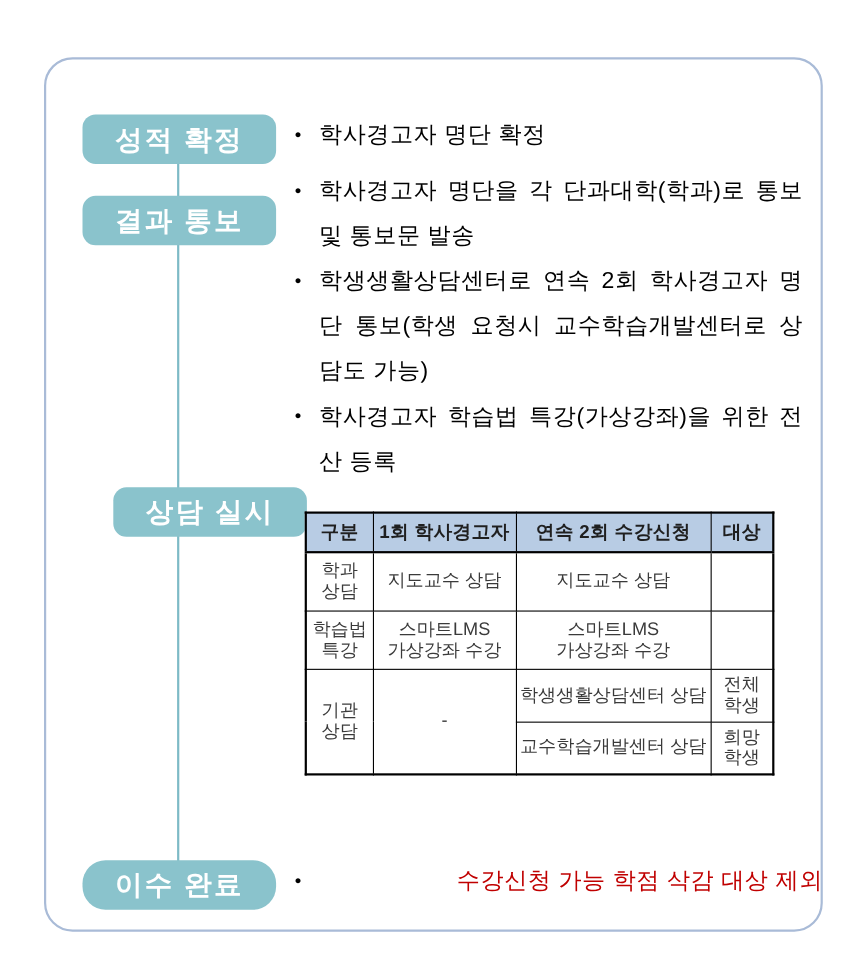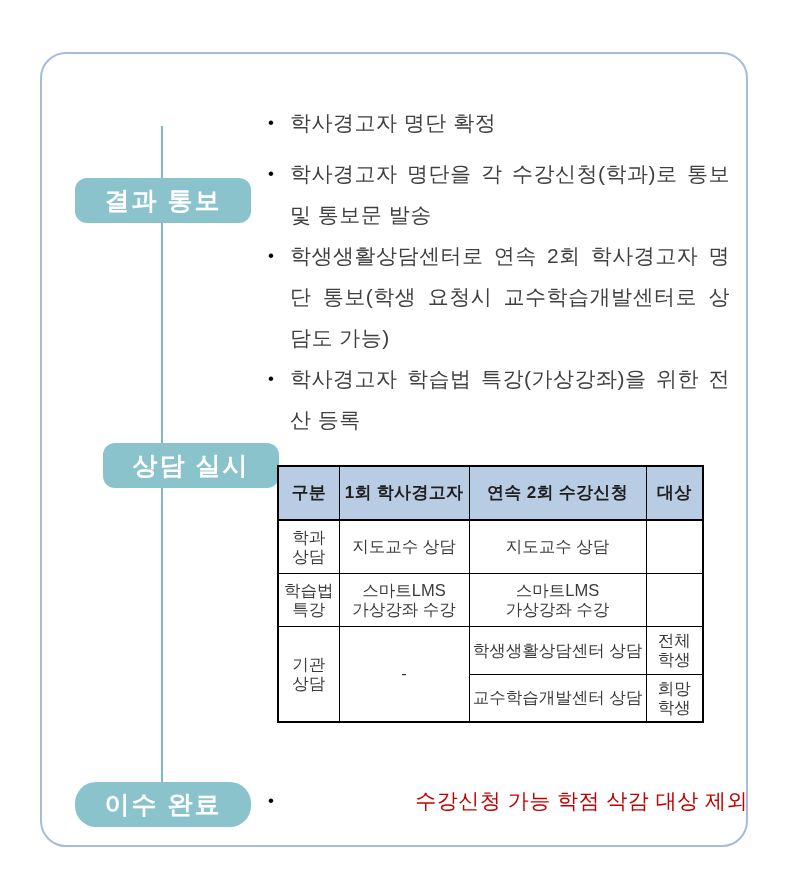--- a/index.html
+++ b/index.html
@@ -27,21 +27,21 @@
   .box-1{top:104px;}
   .box-2{top:159px;margin-top:19px;}
   .box-3{top:443px;margin-left:28px;}
   .box-4{top:782px;border-radius:21px;}
   .bullet-area-1{position:absolute;left:268px;top:102px;width:462px;}
   .bullet-area-2{position:absolute;left:268px;top:153px;width:462px;}
   .bullet-area-3{position:absolute;left:268px;top:780px;width:480px;}
   .bullet{display:flex;align-items:flex-start;}
   .dot{flex:0 0 22px;font-size:17px;line-height:41px;color:#000000;}
   .btext{
-    flex:1;font-size:21px;line-height:41px;color:#404040;
+    flex:1;font-size:21px;line-height:41px;color:#000000;
     text-align:justify;letter-spacing:0.5px;
   }
   .btext.red{color:#c00000;text-align:right;white-space:nowrap;}
   .counsel-table{
     position:absolute;left:277px;top:465px;border-collapse:collapse;table-layout:fixed;
     border:2px solid #000000;background:#ffffff;z-index:2;
   }
   .counsel-table td{
     border:1px solid #000000;text-align:center;vertical-align:middle;
     font-size:16.5px;line-height:1.15;color:#3a3a3a;white-space:pre-line;padding:0 2px;
@@ -54,55 +54,56 @@
 </head>
 <body>
 
 <div class="canvas">
 
   <div class="frame"></div>
 
 
   <div class="flow-line"></div>
 
+  <div class="flow-box box-1">성적 확정</div>
   <div class="flow-box box-2">결과 통보</div>
   <div class="flow-box box-3">상담 실시</div>
   <div class="flow-box box-4">이수 완료</div>
 
   <div class="bullet-area-1">
     <div class="bullet">
       <span class="dot">•</span>
       <span class="btext">학사경고자 명단 확정</span>
     </div>
   </div>
 
   <div class="bullet-area-2">
     <div class="bullet">
       <span class="dot">•</span>
-      <span class="btext">학사경고자 명단을 각 수강신청(학과)로 통보 및 통보문 발송</span>
+      <span class="btext">학사경고자 명단을 각 단과대학(학과)로 통보 및 통보문 발송</span>
     </div>
     <div class="bullet">
       <span class="dot">•</span>
       <span class="btext">학생생활상담센터로 연속 2회 학사경고자 명단 통보(학생 요청시 교수학습개발센터로 상담도 가능)</span>
     </div>
     <div class="bullet">
       <span class="dot">•</span>
       <span class="btext">학사경고자 학습법 특강(가상강좌)을 위한 전산 등록</span>
     </div>
   </div>
 
   <table class="counsel-table">
     <colgroup>
       <col style="width:61px">
         <col style="width:130px">
         <col style="width:177px">
         <col style="width:57px">
     </colgroup>
     <tbody>
-        <tr class="head" style="height:54px">
+        <tr class="head" style="height:36px">
       <td>구분</td>
       <td>1회 학사경고자</td>
       <td>연속 2회 수강신청</td>
       <td>대상</td>
     </tr>
     <tr style="height:53px">
       <td>학과
 상담</td>
       <td>지도교수 상담</td>
       <td>지도교수 상담</td>

